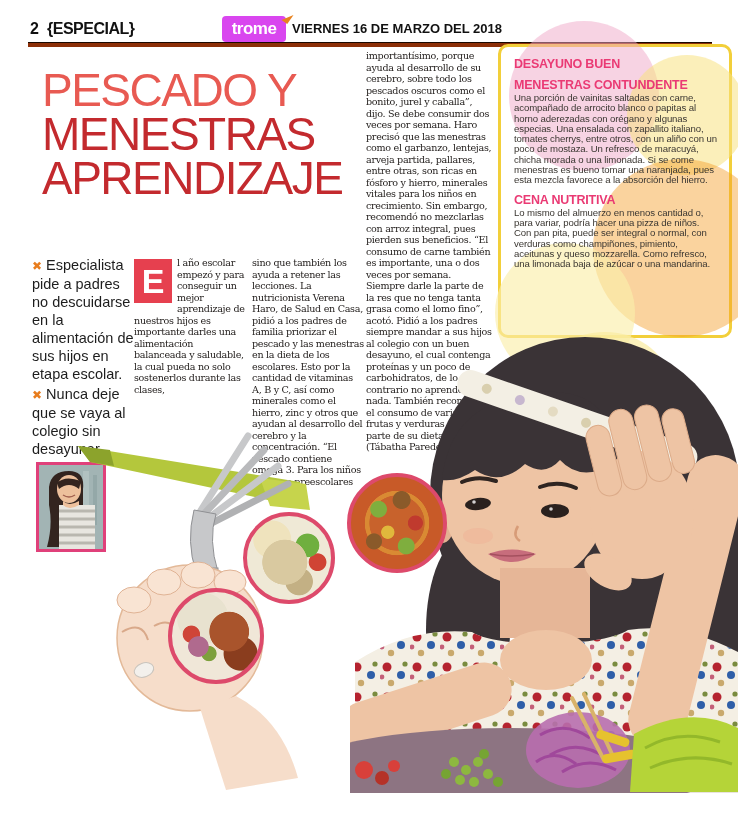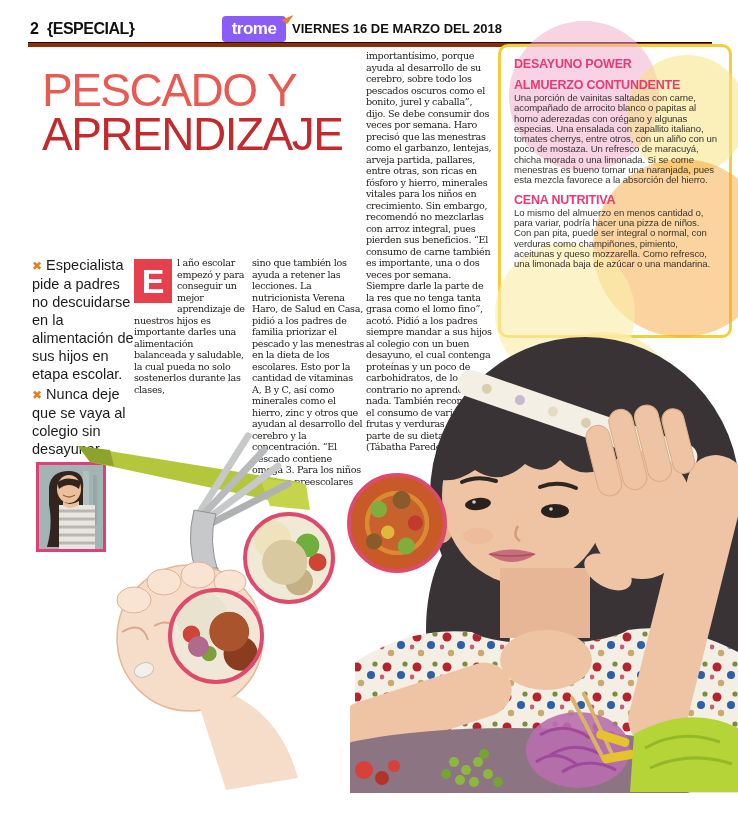--- a/index.html
+++ b/index.html
@@ -2,21 +2,21 @@
 <html><head>
 <meta charset="utf-8">
 <style>
   html,body{margin:0;padding:0;background:#fff;}
   .page{position:relative;width:738px;height:827px;background:#fff;overflow:hidden;
         font-family:"Liberation Sans",sans-serif;}
   
   .masthead{position:absolute;left:0;top:18px;width:738px;height:26px;}
   .pagenum{position:absolute;left:30px;top:2px;font-size:16px;font-weight:bold;color:#111;}
   .sectionlbl{position:absolute;left:47px;top:2px;font-size:16px;font-weight:bold;color:#111;letter-spacing:-0.5px;}
-  .tromelogo{position:absolute;left:222px;top:-2px;width:64px;height:26px;background:#8b5cf6;border-radius:4px;
+  .tromelogo{position:absolute;left:222px;top:-2px;width:64px;height:26px;background:#d946ef;border-radius:4px;
              color:#fff;font-weight:bold;font-size:17px;text-align:center;line-height:25px;letter-spacing:-0.5px;}
   .flame{position:absolute;right:-5px;top:-4px;width:0;height:0;border-left:7px solid transparent;
          border-bottom:11px solid #e8821e;transform:rotate(35deg);}
   .issuedate{position:absolute;left:292px;top:3px;font-size:13px;font-weight:bold;color:#111;}
   .rule{position:absolute;left:28px;top:42px;width:684px;height:5px;
         background:linear-gradient(#190800 25%,#8c2f08 25%);}
   
   .kicker{position:absolute;left:46px;top:52px;font-size:17px;font-weight:bold;color:#141414;letter-spacing:-0.4px;}
   .kicker svg{vertical-align:1px;margin-right:2px;}
   .headline{position:absolute;left:42px;top:68px;width:330px;font-weight:normal;
@@ -88,20 +88,21 @@
       <span>trome</span>
       <span class="flame"></span>
     </div>
     <span class="issuedate">VIERNES 16 DE MARZO DEL 2018</span>
   </div>
   <div class="rule"></div>
 
 
   <div class="headline">
     <div class="hl1">PESCADO Y</div>
+    <div class="hl2">MENESTRAS</div>
     <div class="hl4">APRENDIZAJE</div>
   </div>
 
   <div class="standfirst">
     <p><span class="xb">✖</span> <span>Especialista pide a padres no descuidarse en la alimentación de sus hijos en etapa escolar.</span></p>
     <p><span class="xb">✖</span> <span>Nunca deje que se vaya al colegio sin desayunar.</span></p>
   </div>
 
   <div class="bodycol colB">
     <span class="dropcap">E</span><span>l año escolar empezó y para conseguir un mejor aprendizaje de nuestros hijos es importante darles una alimentación balanceada y saludable, la cual pueda no solo sostenerlos durante las clases,</span>
@@ -112,22 +113,22 @@
   <div class="bodycol colD">
     <span>importantísimo, porque ayuda al desarrollo de su cerebro, sobre todo los pescados oscuros como el bonito, jurel y caballa”, dijo. Se debe consumir dos veces por semana. Haro precisó que las menestras como el garbanzo, lentejas, arveja partida, pallares, entre otras, son ricas en fósforo y hierro, minerales vitales para los niños en crecimiento. Sin embargo, recomendó no mezclarlas con arroz integral, pues pierden sus beneficios. “El consumo de carne también es importante, una o dos veces por semana. Siempre darle la parte de la res que no tenga tanta grasa como el lomo fino”, acotó. Pidió a los padres siempre mandar a sus hijos al colegio con un buen desayuno, el cual contenga proteínas y un poco de carbohidratos, de lo contrario no aprenderán nada. También recomendó el consumo de variadas frutas y verduras como parte de su dieta diaria. (Tábatha Paredes)</span>
   </div>
 
   <div class="sidebar">
     <div class="sb-circ sb-pink"></div>
     <div class="sb-circ sb-yel1"></div>
     <div class="sb-circ sb-org"></div>
     <div class="sb-circ sb-yel2"></div>
     <div class="sb-content">
-      <div class="mealtitle">DESAYUNO POWER</div>
-      <div class="mealtitle">ALMUERZO CONTUNDENTE</div>
+      <div class="mealtitle">DESAYUNO BUEN</div>
+      <div class="mealtitle">MENESTRAS CONTUNDENTE</div>
       <div class="mealbody">Una porción de vainitas saltadas con carne, acompañado de arrocito blanco o papitas al horno aderezadas con orégano y algunas especias. Una ensalada con zapallito italiano, tomates cherrys, entre otros, con un aliño con un poco de mostaza. Un refresco de maracuyá, chicha morada o una limonada. Si se come menestras es bueno tomar una naranjada, pues esta mezcla favorece a la absorción del hierro.</div>
       <div class="mealtitle">CENA NUTRITIVA</div>
       <div class="mealbody">Lo mismo del almuerzo en menos cantidad o, para variar, podría hacer una pizza de niños. Con pan pita, puede ser integral o normal, con verduras como champiñones, pimiento, aceitunas y queso mozzarella. Como refresco, una limonada baja de azúcar o una mandarina.</div>
     </div>
   </div>
 
   <div class="deco-yellow-girl"></div>
 
   <svg class="girlphoto" viewBox="0 0 388 497">
     <ellipse cx="235" cy="165" rx="155" ry="158" fill="#3a3336"></ellipse>

